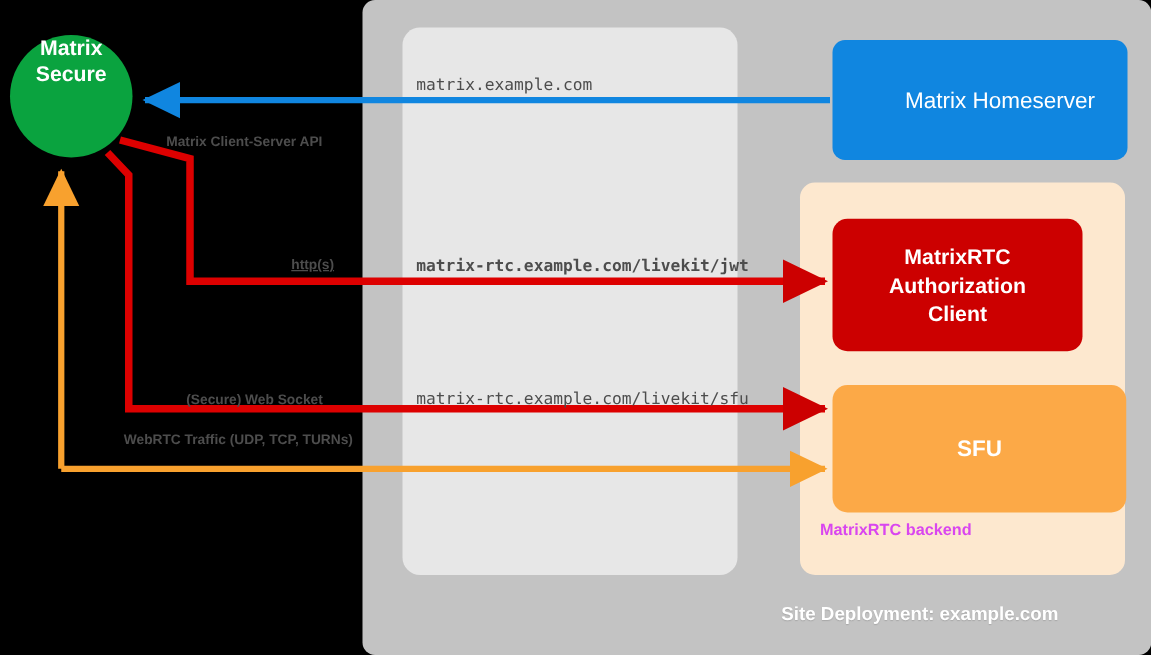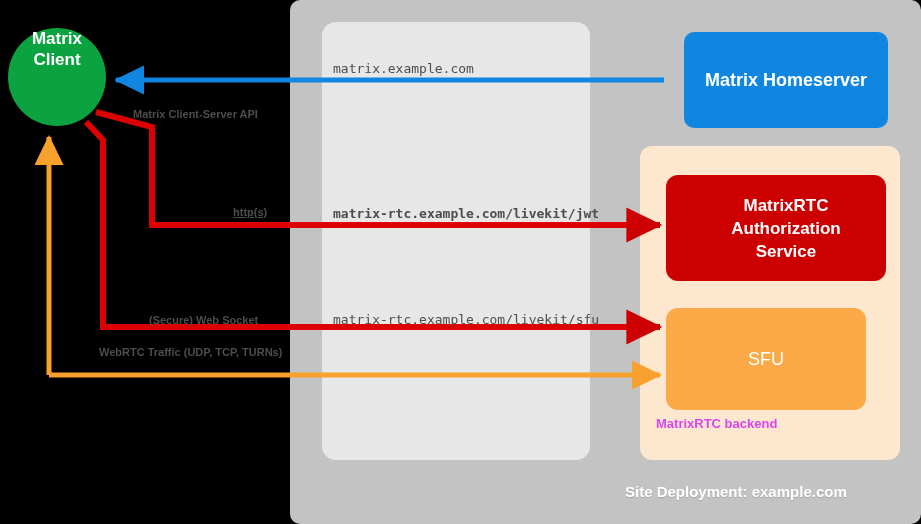--- a/index.html
+++ b/index.html
@@ -21,32 +21,32 @@
     background:#fde8cf;border-radius:12px;
   }
 
   
   .node-client{
     position:absolute;left:8px;top:28px;width:98px;height:98px;border-radius:50%;
     background:#0aa33f;color:#ffffff;font-weight:bold;font-size:17px;line-height:21px;
     display:flex;align-items:flex-start;justify-content:center;text-align:center;
   }
   .node-homeserver{
-    position:absolute;left:684px;top:32px;width:204px;height:96px;border-radius:10px;
-    background:#1086e0;color:#ffffff;font-weight:bold;font-size:18px;
-    display:flex;align-items:center;justify-content:center;text-align:center;
+    position:absolute;left:666px;top:32px;width:204px;height:96px;border-radius:10px;
+    background:#1086e0;color:#ffffff;font-weight:normal;font-size:18px;
+    display:flex;align-items:center;justify-content:center;text-align:center;padding-left:32px;
   }
   .node-auth{
     position:absolute;left:666px;top:175px;width:200px;height:106px;border-radius:12px;
     background:#cc0000;color:#ffffff;font-weight:bold;font-size:17px;line-height:23px;
-    display:flex;align-items:center;justify-content:center;text-align:center;padding-left:20px;
+    display:flex;align-items:center;justify-content:center;text-align:center;
   }
   .node-sfu{
-    position:absolute;left:666px;top:308px;width:200px;height:102px;border-radius:12px;
-    background:#fca947;color:#ffffff;font-weight:normal;font-size:18px;
+    position:absolute;left:666px;top:308px;width:235px;height:102px;border-radius:12px;
+    background:#fca947;color:#ffffff;font-weight:bold;font-size:18px;
     display:flex;align-items:center;justify-content:center;text-align:center;
   }
 
   
   .cap-web{
     position:absolute;left:338px;top:437px;color:#6e6e6e;font-weight:bold;font-size:13.5px;
   }
   .cap-backend{
     position:absolute;left:656px;top:416px;color:#d946ef;font-weight:bold;font-size:13px;
   }
@@ -90,33 +90,33 @@
 
     <path d="M 86,122 L 103,140 L 103,327 L 660,327" fill="none" stroke="#dd0000" stroke-width="6" stroke-linejoin="miter" marker-end="url(#ah-red)"></path>
 
     <path d="M 49,375 L 49,137" fill="none" stroke="#f8a12e" stroke-width="5" marker-end="url(#ah-orange)"></path>
     <path d="M 49,375 L 660,375" fill="none" stroke="#f8a12e" stroke-width="5" marker-end="url(#ah-orange)"></path>
   </svg>
 
   <div class="node-client">
     <div>
       <div>Matrix</div>
-      <div>Client</div>
+      <div>Secure</div>
     </div>
   </div>
 
   <div class="node-homeserver">
     <span>Matrix Homeserver</span>
   </div>
 
   <div class="node-auth">
     <div>
       <div>MatrixRTC</div>
       <div>Authorization</div>
-      <div>Service</div>
+      <div>Client</div>
     </div>
   </div>
 
   <div class="node-sfu">
     <span>SFU</span>
   </div>
 
   <span class="lbl" style="left:133px;top:60px;margin-top:48px;">Matrix Client-Server API</span>
   <span class="lbl-mono" style="left:333px;top:61px;text-align:center;">matrix.example.com</span>
 

